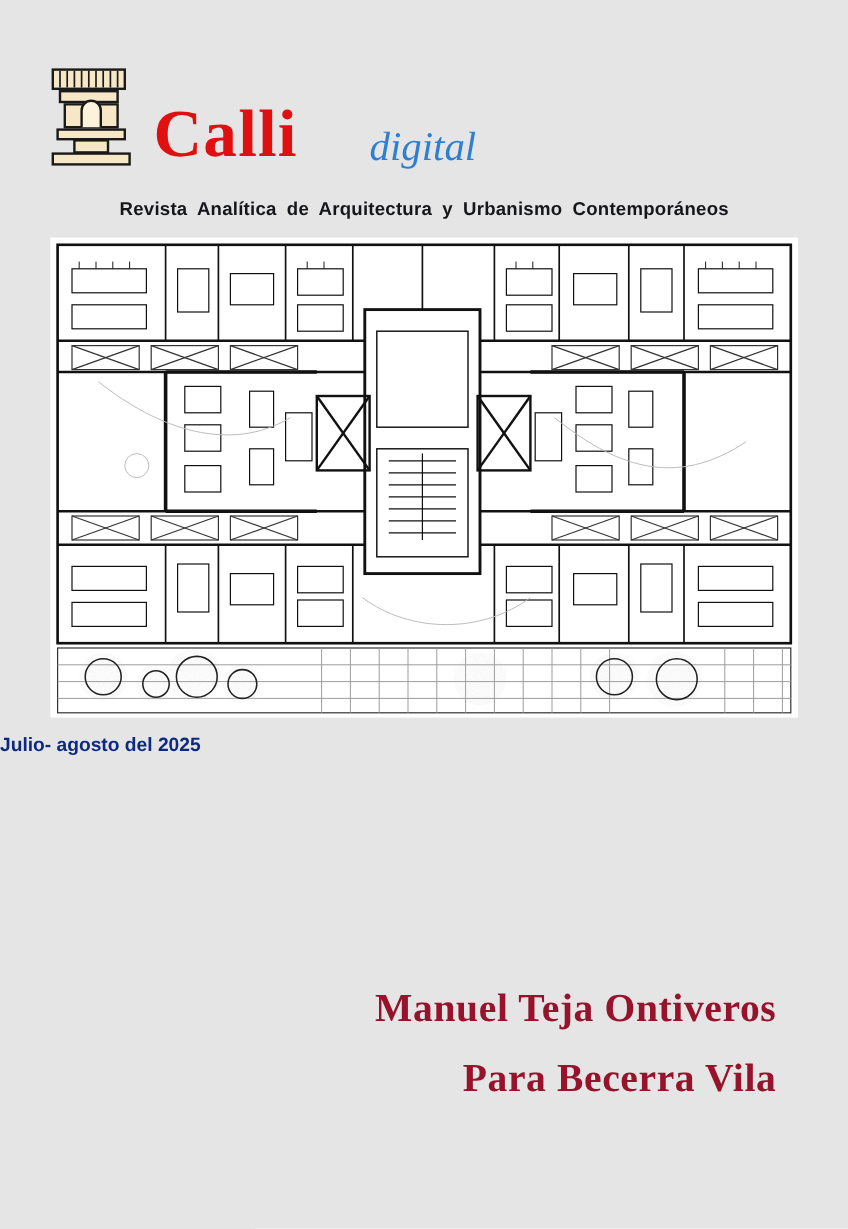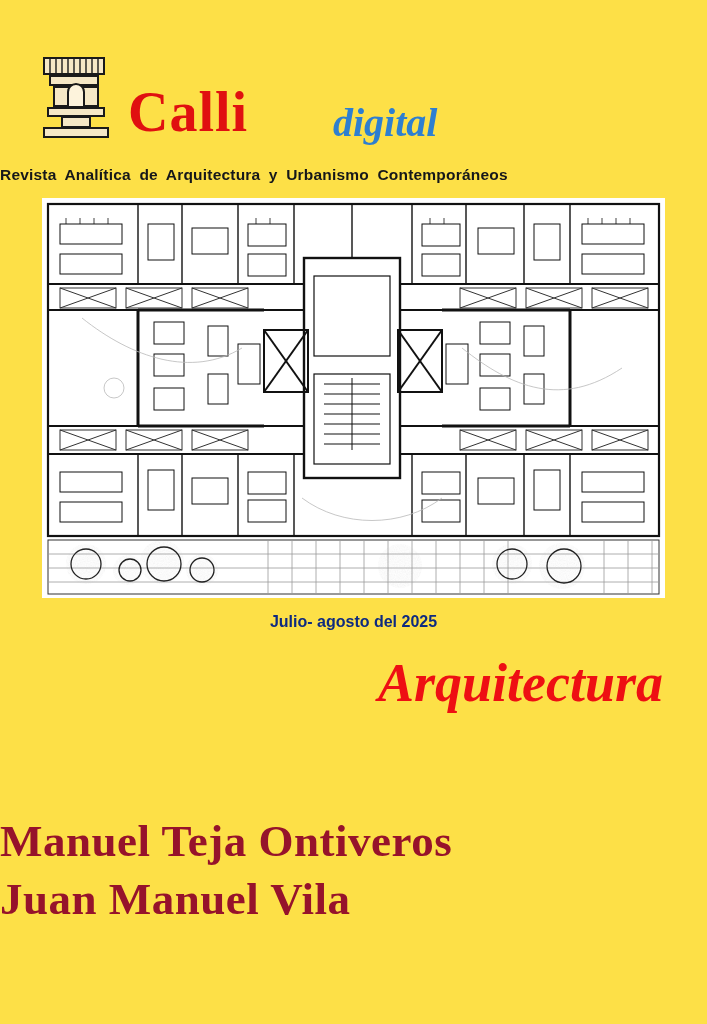--- a/index.html
+++ b/index.html
@@ -10,21 +10,21 @@
   body {
     width: 707px;
     height: 1024px;
     overflow: hidden;
     font-family: "Liberation Sans", sans-serif;
   }
   .cover {
     position: relative;
     width: 707px;
     height: 1024px;
-    background: #fde047;
+    background: #e5e5e5;
     box-sizing: border-box;
   }
 
   
   .masthead {
     position: absolute;
     left: 0;
     top: 44px;
     width: 707px;
     height: 110px;
@@ -42,47 +42,47 @@
     top: 40px;
     font-family: "Liberation Serif", serif;
     font-weight: bold;
     font-size: 56px;
     line-height: 56px;
     color: #e01010;
     letter-spacing: 1px;
   }
   .title-digital {
     position: absolute;
-    left: 333px;
+    left: 308px;
     top: 64px;
     font-family: "Liberation Serif", serif;
-    font-weight: bold;
+    font-weight: normal;
     font-style: italic;
-    font-size: 40px;
+    font-size: 34px;
     line-height: 30px;
     color: #2e7fd0;
   }
   .issue-number {
     position: absolute;
     right: 44px;
     top: 16px;
     font-family: "Liberation Serif", serif;
     font-weight: bold;
     font-size: 84px;
     line-height: 84px;
     color: #10266e;
   }
 
   
   .subtitle {
     position: absolute;
     left: 0;
     top: 166px;
     width: 707px;
-    text-align: left;
+    text-align: center;
     font-family: "Liberation Sans", sans-serif;
     font-weight: bold;
     font-size: 15.5px;
     color: #15171a;
     letter-spacing: 0.2px;
     word-spacing: 4px;
   }
 
   
   .plan-wrap {
@@ -95,21 +95,21 @@
     overflow: hidden;
   }
   .plan-svg { display: block; }
 
   
   .issue-date {
     position: absolute;
     left: 0;
     top: 613px;
     width: 707px;
-    text-align: center;
+    text-align: left;
     font-family: "Liberation Sans", sans-serif;
     font-weight: bold;
     font-size: 16px;
     color: #0e2a80;
   }
 
   
   .main-title {
     position: absolute;
     left: 0;
@@ -126,26 +126,26 @@
     color: #ee0f13;
   }
   .main-title .line2 { letter-spacing: 1px; }
 
   
   .authors {
     position: absolute;
     left: 0;
     top: 812px;
     width: 707px;
-    text-align: left;
+    text-align: right;
     padding-right: 60px;
     box-sizing: border-box;
     font-family: "Liberation Serif", serif;
     font-weight: bold;
-    font-size: 45px;
+    font-size: 33px;
     line-height: 58px;
     color: #96132b;
     letter-spacing: 0.5px;
   }
 </style>
 </head>
 <body>
 
 <div class="cover">
 
@@ -418,21 +418,20 @@
           <circle cx="470" cy="366" r="15"></circle>
           <circle cx="522" cy="368" r="17"></circle>
         </g>
       </g>
     </svg>
   </div>
 
   <div class="issue-date">Julio- agosto del 2025</div>
 
   <div class="main-title">
-    <div class="line1">Arquitectura</div>
   </div>
 
   <div class="authors">
     <div>Manuel Teja Ontiveros</div>
-    <div>Juan Manuel Vila</div>
+    <div>Para Becerra Vila</div>
   </div>
 
 </div>
 
 </body></html>

